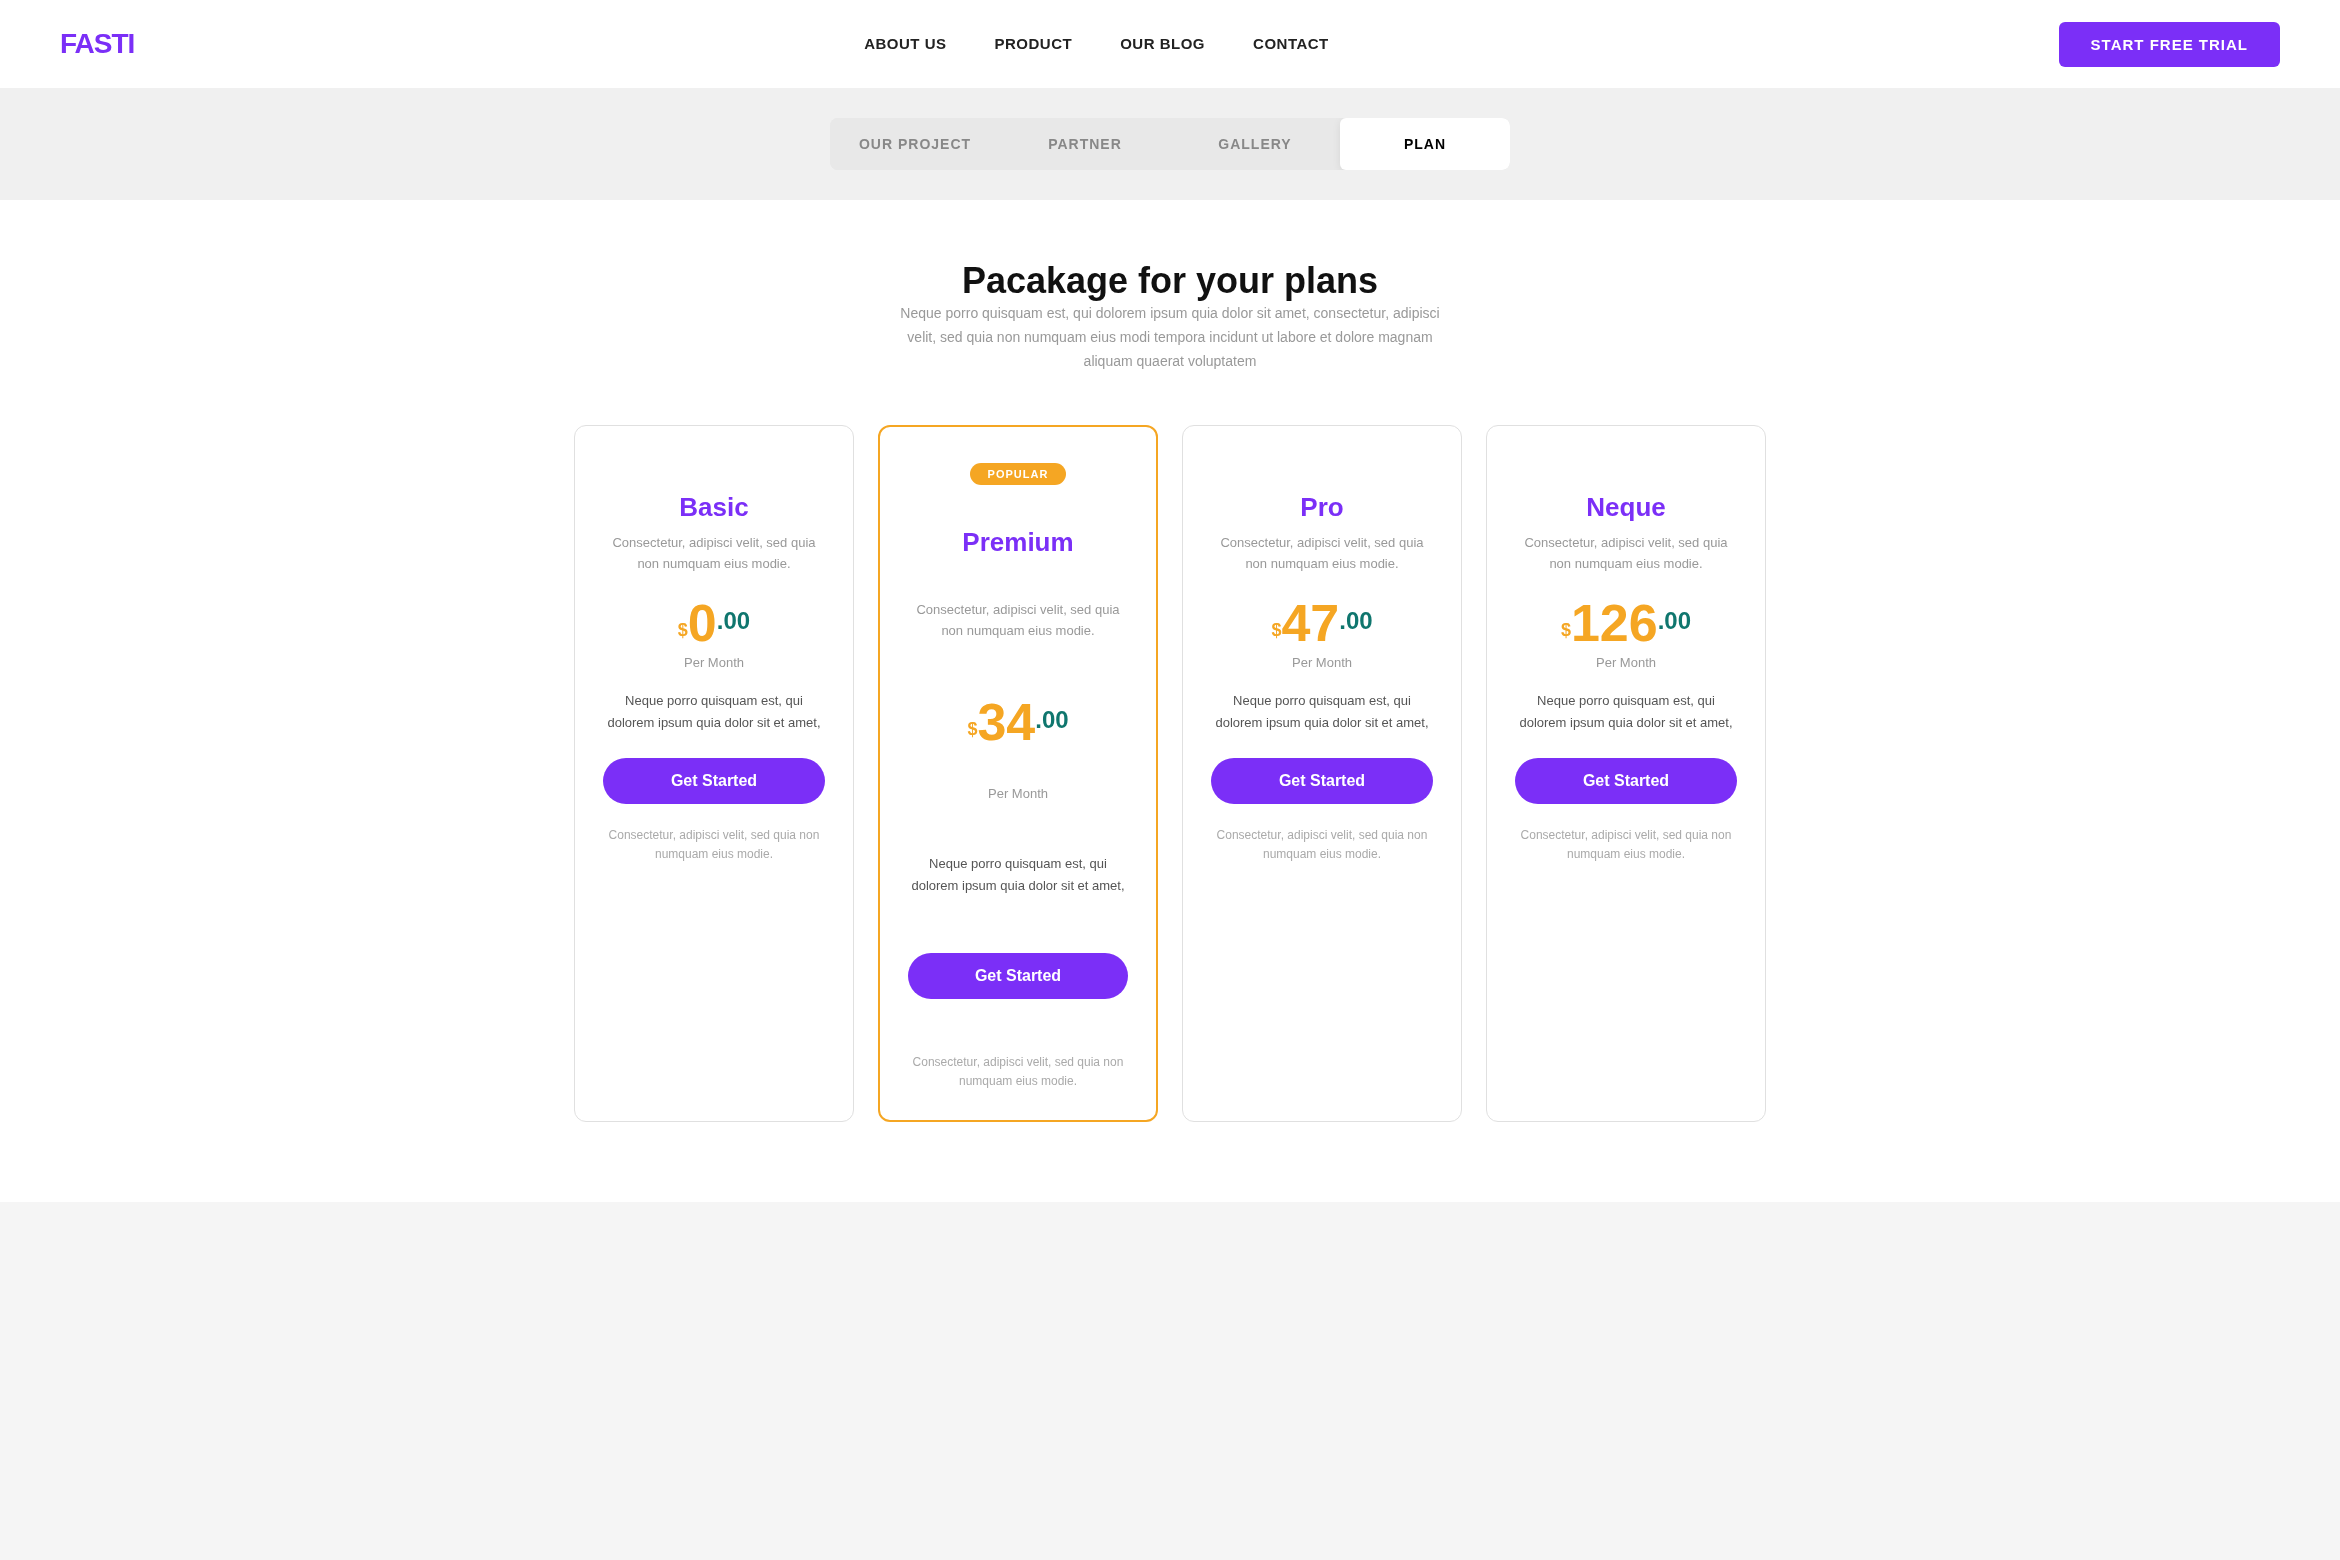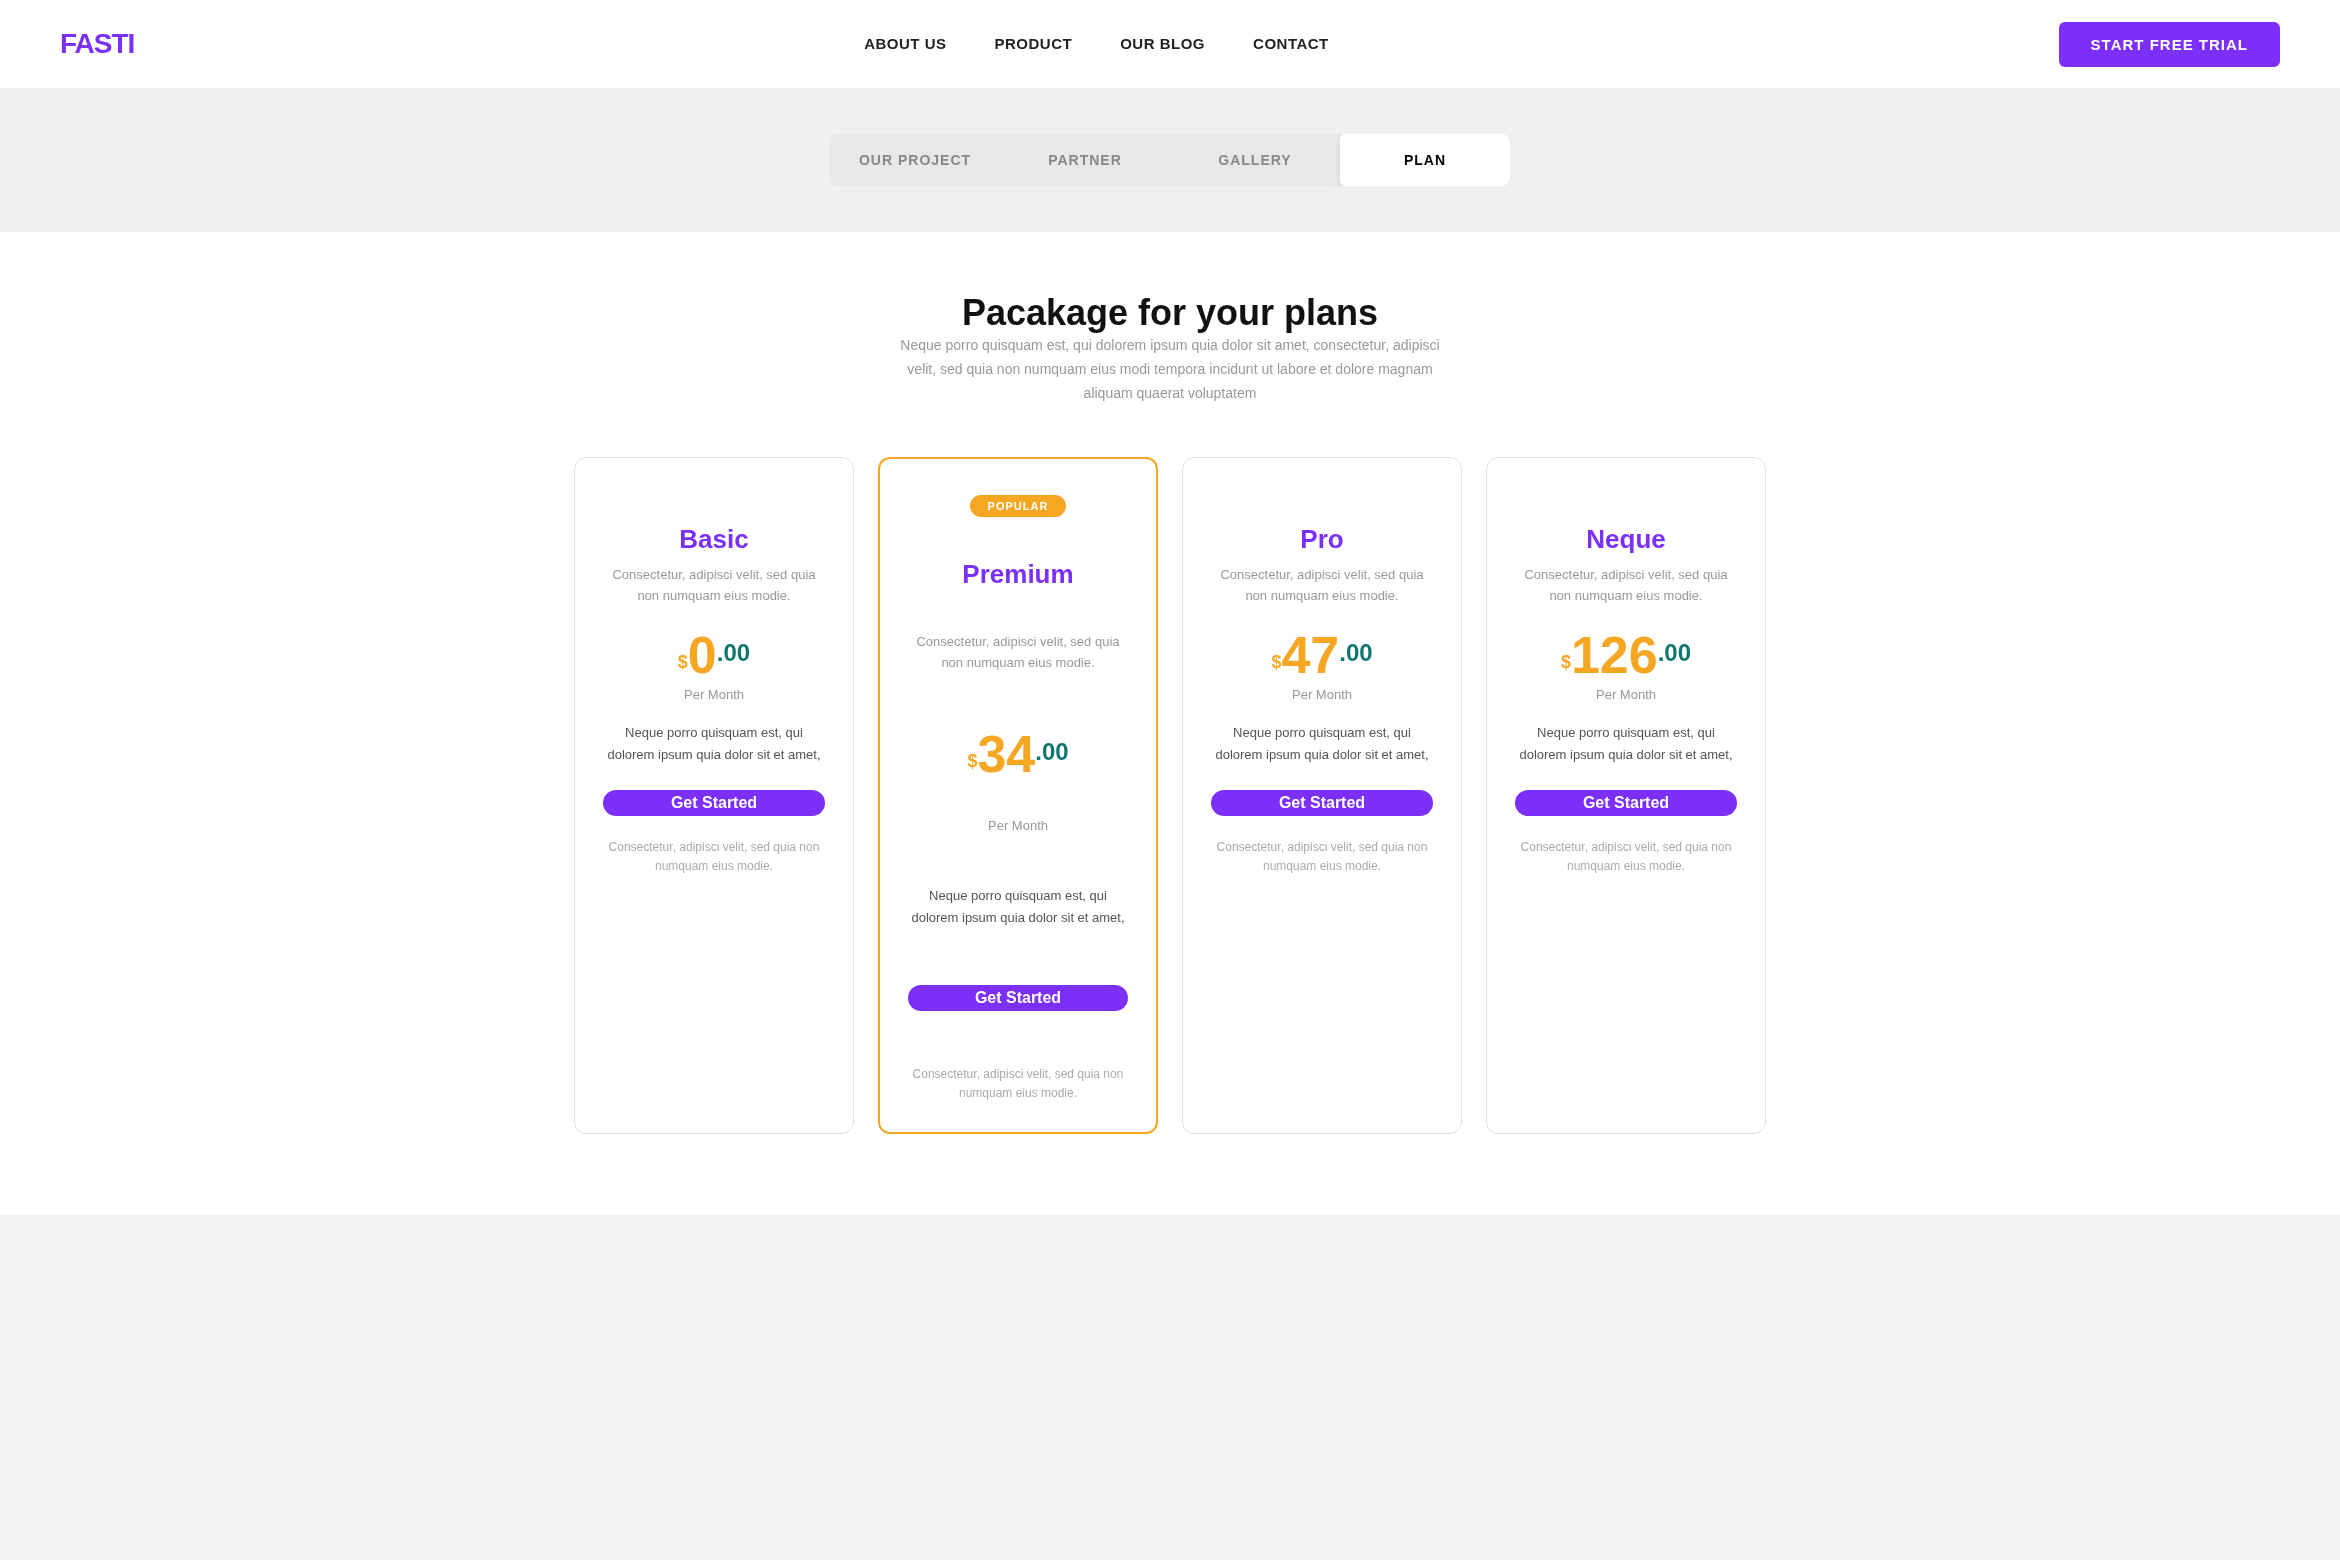--- a/index.html
+++ b/index.html
@@ -41,21 +41,21 @@
       font-size: 15px;
       font-weight: 700;
       letter-spacing: 1px;
       border-radius: 6px;
       cursor: pointer;
     }
 
     
     .tabs-section {
       background: #f0f0f0;
-      padding: 16px;
+      padding: 0;
       display: flex;
       justify-content: center;
       margin-top: 0;
     }
     .tabs-bar {
       display: flex;
       background: #e8e8e8;
       border-radius: 8px;
       overflow: hidden;
       margin: 30px auto;
@@ -180,21 +180,21 @@
       font-size: 13px;
       color: #555;
       line-height: 1.7;
       margin-bottom: 24px;
     }
     .get-started-btn {
       background: #7b2ff7;
       color: #fff;
       border: none;
       border-radius: 30px;
-      padding: 4px 40px;
+      padding: 14px 40px;
       font-size: 16px;
       font-weight: 700;
       cursor: pointer;
       width: 100%;
       margin-bottom: 22px;
     }
     .card-footer-text {
       font-size: 12px;
       color: #aaa;
       line-height: 1.6;

